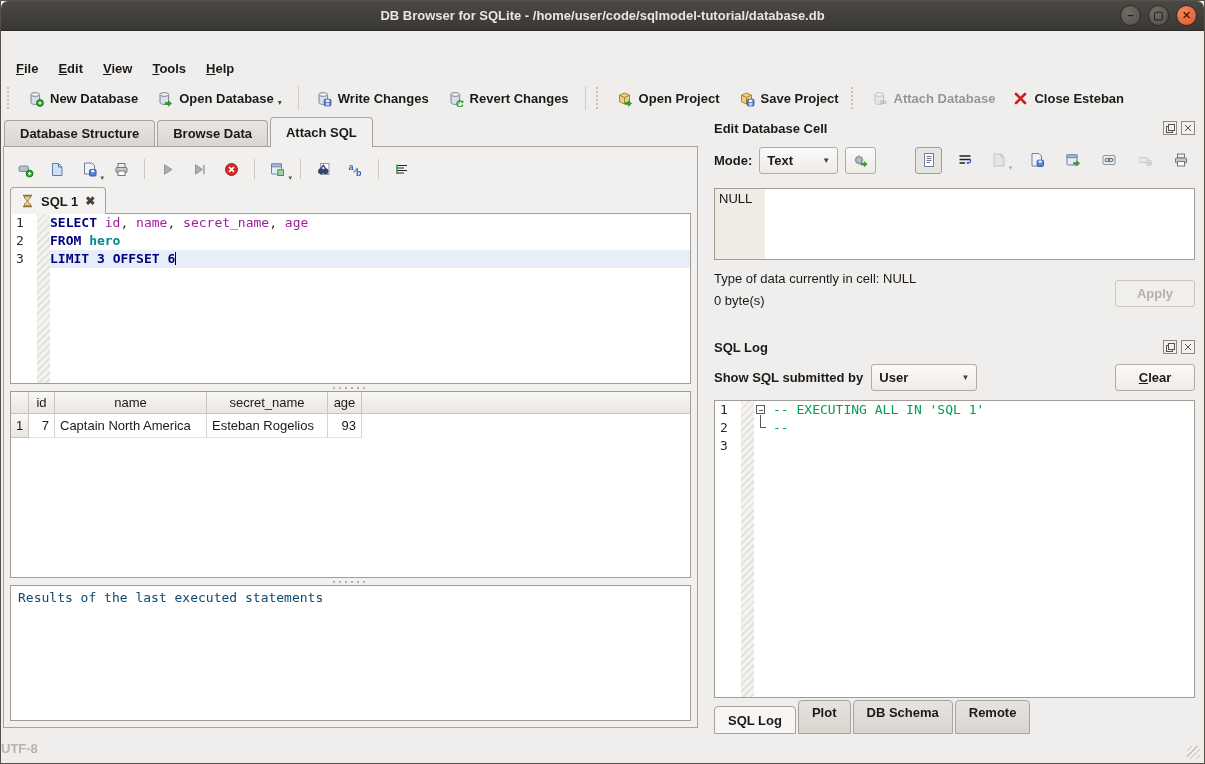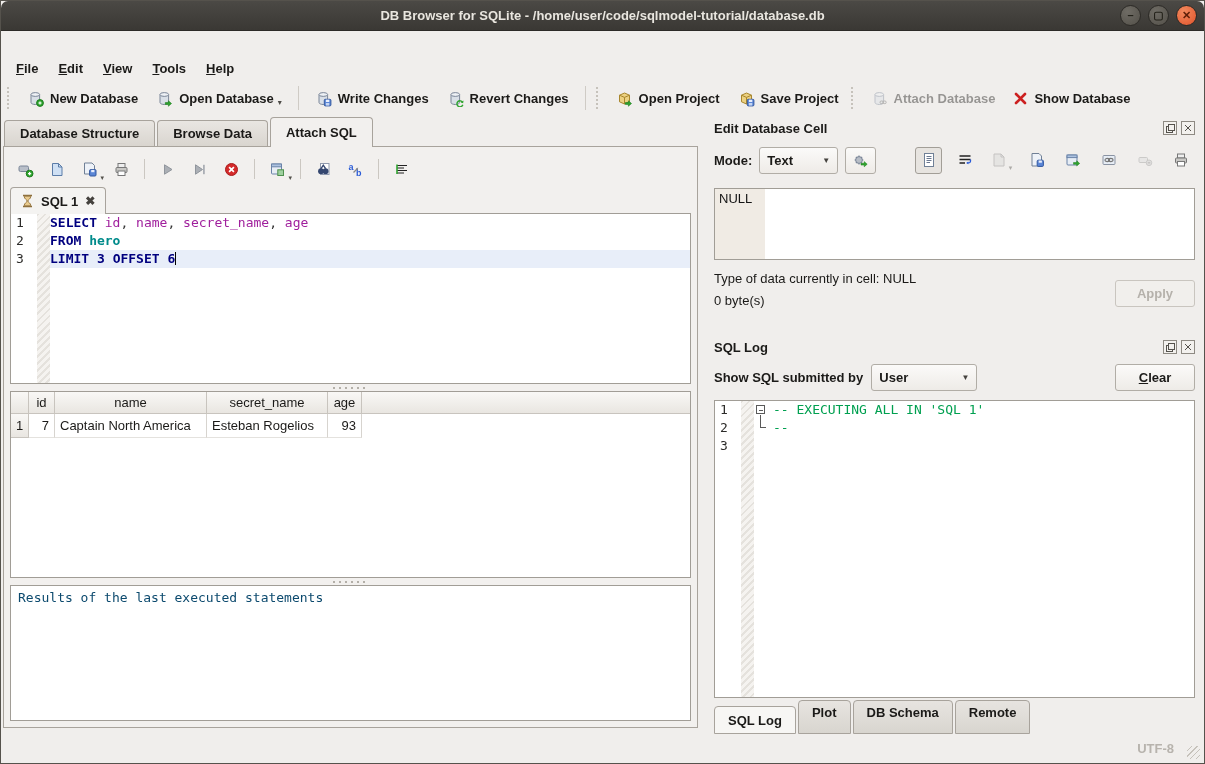--- a/index.html
+++ b/index.html
@@ -142,21 +142,21 @@
     border-left:1px solid #5a5a5a; border-bottom:1px solid #5a5a5a; }
   .log-text { color:var(--c-cmt,#00a050); white-space:pre; padding-left:2px; }
 
   .bottom-tabs { height:28px; flex:0 0 28px; margin-top:8px; display:flex; align-items:flex-end; gap:2px; padding-left:0; }
   .btab { padding:0 13px; height:34px; line-height:24px; font-weight:bold;
     background:linear-gradient(#e7e4e0,#d8d5cf); border:1px solid #a8a39c; border-radius:4px 4px 0 0; }
   .btab.active { background:#f7f6f4; height:28px; line-height:27px; }
 
   
   .statusbar { height:29px; flex:0 0 29px; display:flex; align-items:center;
-    justify-content:flex-end; padding-right:30px; position:relative; }
+    padding-right:30px; position:relative; }
   .encoding { color:#b7b3ad; font-weight:bold; }
   .grip { position:absolute; right:4px; bottom:4px; width:13px; height:13px;
     background:repeating-linear-gradient(135deg, transparent 0 3px, #c6c2bb 3px 4px); }
   svg { display:block; }
 </style>
 </head>
 <body>
 
 <div class="window">
 
@@ -271,21 +271,21 @@
         </span>
       <span class="lbl">Attach Database</span>
     </div>
 
     <div class="tbtn">
       <span>
           <svg width="15" height="15" viewBox="0 0 15 15">
             <path d="M3 3l9 9M12 3l-9 9" stroke="#cc2020" stroke-width="2.6" stroke-linecap="round"></path>
           </svg>
         </span>
-      <span class="lbl">Show Database</span>
+      <span class="lbl">Close Esteban</span>
     </div>
   </div>
 
   <div class="main">
 
     <div class="left">
       <div class="maintabs">
         <div class="maintab">Database Structure</div>
         <div class="maintab">Browse Data</div>
         <div class="maintab active">Attach SQL</div>

